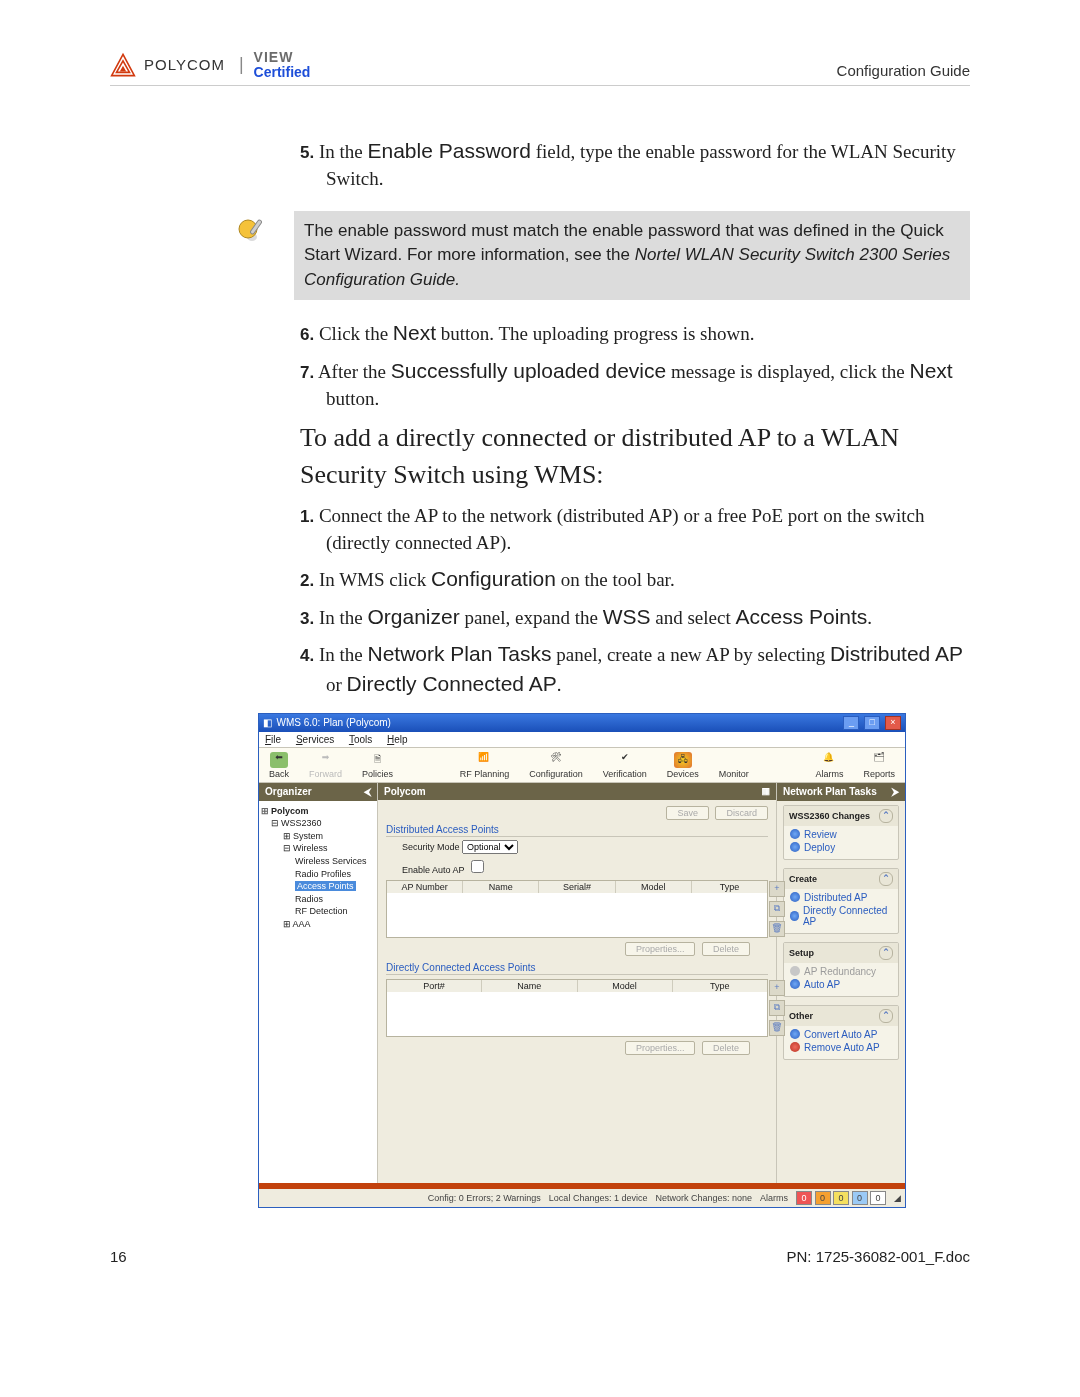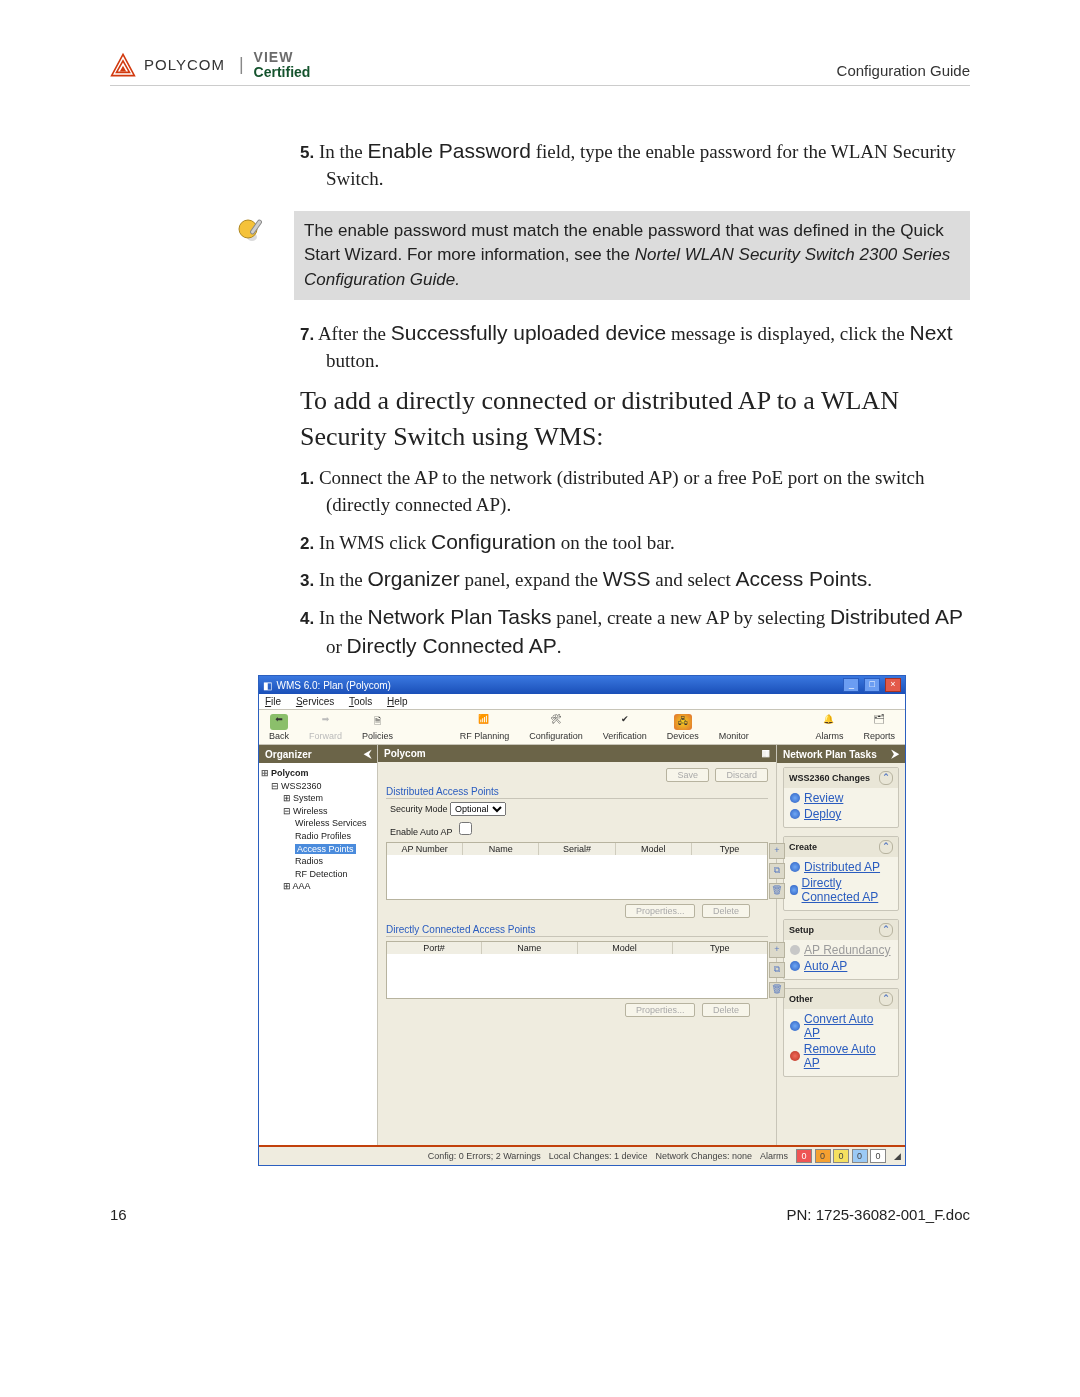--- a/index.html
+++ b/index.html
@@ -44,21 +44,21 @@
     padding: 0 2px 0 6px;
     font-size: 18px;
   }
   .brand-sub {
     font-family: Arial, sans-serif;
     color: #777;
     font-size: 14px;
     line-height: 1.05;
   }
   .brand-sub .line1 { font-weight: bold; color: #6b6b6b; letter-spacing: 1px; }
-  .brand-sub .line2 { font-weight: bold; color: #14532d; }
+  .brand-sub .line2 { font-weight: bold; color: #1d4ed8; }
   .doc-title-right {
     font-family: Arial, sans-serif;
     font-size: 15px;
     color: #333;
   }
   .body-col {
     margin-left: 190px;
   }
   .step {
     font-size: 19px;
@@ -181,21 +181,21 @@
     padding:3px 6px; display:flex; justify-content:space-between;
   }
   .center-body { padding:6px 8px; }
   .minibtns { text-align:right; margin-bottom:4px; }
   .mb {
     display:inline-block; border:1px solid #b7b39f; background:#f7f5ea;
     color:#aaa; font-size:9px; padding:1px 10px; margin-left:4px;
     border-radius:2px;
   }
   .group-title { color:#2a5cbf; font-size:10px; font-weight:normal; border-bottom:1px solid #c8c5b8; padding-bottom:1px; margin-top:2px; }
-  .form-line { font-size:9px; margin:3px 4px; }
+  .form-line { font-size:9px; margin:3px 16px; }
   .form-line select { font-size:9px; }
   .mini-table {
     margin-top:4px;
     background:#fff; border:1px solid #b7b39f;
     height:56px;
     position:relative;
   }
   .mini-table .hdr {
     display:flex; background:#f0eee3;
   }
@@ -223,31 +223,31 @@
   .task-group .tg-head {
     font-size:9px; font-weight:bold; padding:3px 5px;
     display:flex; justify-content:space-between; align-items:center;
     background:#e9e6d7;
   }
   .task-group .tg-head .chev {
     width:12px; height:12px; border:1px solid #b7b39f; border-radius:6px;
     text-align:center; line-height:10px; font-size:9px; color:#5a7bc2;
   }
   .task-group .tg-body { padding:2px 6px 5px 6px; }
-  .task-link { font-size:12px; color:#2a5cbf; padding:1px 0; display:flex; align-items:center; gap:4px;text-decoration:underline; }
+  .task-link { font-size:10px; color:#2a5cbf; padding:1px 0; display:flex; align-items:center; gap:4px; }
   .task-link.muted { color:#9c9c9c; }
   .task-link::before {
     content:""; display:inline-block; width:10px; height:10px;
     border-radius:5px; background: radial-gradient(circle,#5fbf60,#2e8b3e);
   }
   .task-link.red::before { background: radial-gradient(circle,#f06a5a,#b83424); }
   .task-link.arrow::before { background: radial-gradient(circle,#6fa8f5,#2a5cbf); }
   .task-link.muted::before { background:#c7c7c7; }
   .statusbar {
-    border-top:2px solid #c2410c;
+    border-top:6px solid #c2410c;
     font-size:9px; color:#444;
     display:flex; justify-content:flex-end; align-items:center;
     padding:2px 4px; gap:8px;
     background:#efecdf;
   }
   .alarm-cell {
     display:inline-block; width:14px; height:12px; text-align:center;
     line-height:12px; border:1px solid #888; font-size:9px;
   }
   .ac-red { background:#e55; color:#fff; }
@@ -296,20 +296,24 @@
       <svg width="44" height="44" viewBox="0 0 44 44">
         <ellipse cx="22" cy="26" rx="5" ry="4" fill="#888" opacity="0.3"></ellipse>
         <circle cx="18" cy="18" r="9" fill="#f5c23a" stroke="#b08820" stroke-width="1"></circle>
         <rect x="24" y="8" width="4" height="16" rx="2" transform="rotate(35 26 16)" fill="#cfcfcf" stroke="#888"></rect>
       </svg>
       <div class="note-box">
         <span>The enable password must match the enable password that was defined in the Quick Start Wizard. For more information, see the </span><i>Nortel WLAN Security Switch 2300 Series Configuration Guide.</i>
       </div>
     </div>
 
+    <div class="step">
+      <span class="num">6.</span>
+      <span>Click the </span><b>Next</b><span> button. The uploading progress is shown.</span>
+    </div>
     <div class="step">
       <span class="num">7.</span>
       <span>After the </span><b>Successfully uploaded device</b><span> message is displayed, click the </span><b>Next</b><span> button.</span>
     </div>
 
     <div class="intro">To add a directly connected or distributed AP to a WLAN Security Switch using WMS:</div>
 
     <div class="step">
       <span class="num">1.</span>
       <span>Connect the AP to the network (distributed AP) or a free PoE port on the switch (directly connected AP).</span>

